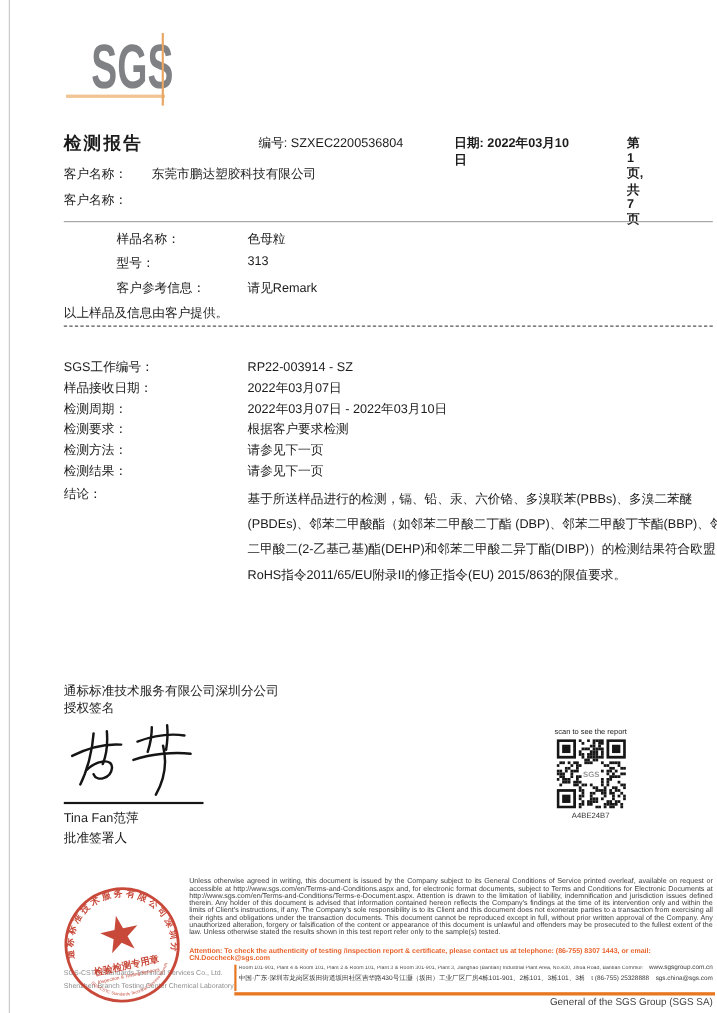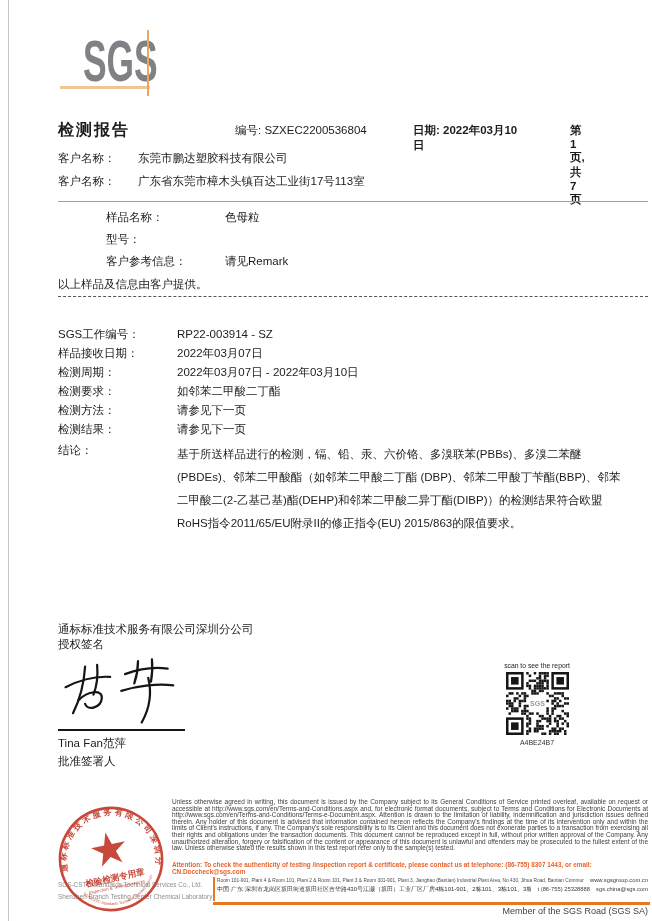--- a/index.html
+++ b/index.html
@@ -25,21 +25,21 @@
   .row .lbl{flex:none;}
   .row .val{flex:1;}
   .cust{top:151px;}
   .cust .row{height:23px;}
   .cust .lbl{width:80px;}
   .samp{top:210px;}
   .samp .row{height:22px;}
   .samp .lbl{width:119px;margin-left:48px;}
   .samp .note{margin-top:1px;}
   .work{top:327px;}
-  .work .row{line-height:15px;margin-bottom:4px;}
+  .work .row{line-height:15px;margin-bottom:4px;gap:48px;}
   .work .lbl{width:119px;}
   .work .concl{margin-top:6px;margin-bottom:0;}
   .work .concl .val{line-height:23px;width:451px;flex:none;}
 
   .hline{position:absolute;left:58px;top:201px;width:590px;height:1px;background:#9e9e9e;}
   .dashline{position:absolute;left:58px;top:296px;width:590px;border-top:1px dashed #555;}
 
   
   .sign-company{position:absolute;left:58px;top:622px;font-size:11.5px;line-height:15px;}
   .sig-svg{position:absolute;left:60px;top:650px;width:130px;height:78px;}
@@ -90,33 +90,33 @@
     <span class="rpt-page">第1页,共7页</span>
   </div>
 
   <div class="block cust">
     <div class="row">
       <span class="lbl">客户名称：</span>
       <span class="val">东莞市鹏达塑胶科技有限公司</span>
     </div>
     <div class="row">
       <span class="lbl">客户名称：</span>
-      <span class="val">广东省东莞市樟木头镇百达工业街17号113室</span>
     </div>
   </div>
 
   <div class="hline"></div>
 
   <div class="block samp">
     <div class="row">
       <span class="lbl">样品名称：</span>
       <span class="val">色母粒</span>
     </div>
     <div class="row">
       <span class="lbl">型号：</span>
+      <span class="val">313</span>
     </div>
     <div class="row">
       <span class="lbl">客户参考信息：</span>
       <span class="val">请见Remark</span>
     </div>
     <div class="note">以上样品及信息由客户提供。</div>
   </div>
 
   <div class="dashline"></div>
 
@@ -128,21 +128,21 @@
     <div class="row">
       <span class="lbl">样品接收日期：</span>
       <span class="val">2022年03月07日</span>
     </div>
     <div class="row">
       <span class="lbl">检测周期：</span>
       <span class="val">2022年03月07日 - 2022年03月10日</span>
     </div>
     <div class="row">
       <span class="lbl">检测要求：</span>
-      <span class="val">如邻苯二甲酸二丁酯</span>
+      <span class="val">根据客户要求检测</span>
     </div>
     <div class="row">
       <span class="lbl">检测方法：</span>
       <span class="val">请参见下一页</span>
     </div>
     <div class="row">
       <span class="lbl">检测结果：</span>
       <span class="val">请参见下一页</span>
     </div>
     <div class="row concl">
@@ -387,21 +387,21 @@
       <span class="addr-web">www.sgsgroup.com.cn</span>
     </div>
     <div class="addr-row">
       <span class="addr-cn">中国·广东·深圳市龙岗区坂田街道坂田社区吉华路430号江灏（坂田）工业厂区厂房4栋101-901、2栋101、3栋101、3栋301-901  邮编：518129</span>
       <span class="addr-tel">t (86-755) 25328888</span>
       <span class="addr-mail">sgs.china@sgs.com</span>
     </div>
   </div>
   <div class="v-orange"></div>
   <div class="h-orange"></div>
-  <div class="member">Member of the SGS Road (SGS SA)</div>
+  <div class="member">General of the SGS Group (SGS SA)</div>
 
   <div class="co-en">
     <div>SGS-CSTC Standards Technical Services Co., Ltd.</div>
     <div>Shenzhen Branch Testing Center Chemical Laboratory</div>
   </div>
 
   <div class="stamp-wrap">
     <svg viewBox="0 0 110 110">
       <circle cx="55" cy="55" r="51" fill="none" stroke="#c43a2a" stroke-width="2.6"></circle>
       <path id="arcTop" d="M 13,72 A 45,45 0 1 1 97,72" fill="none"></path>

